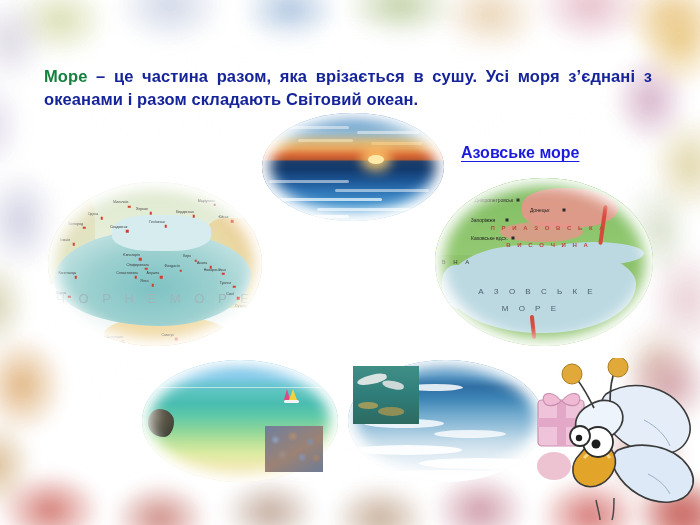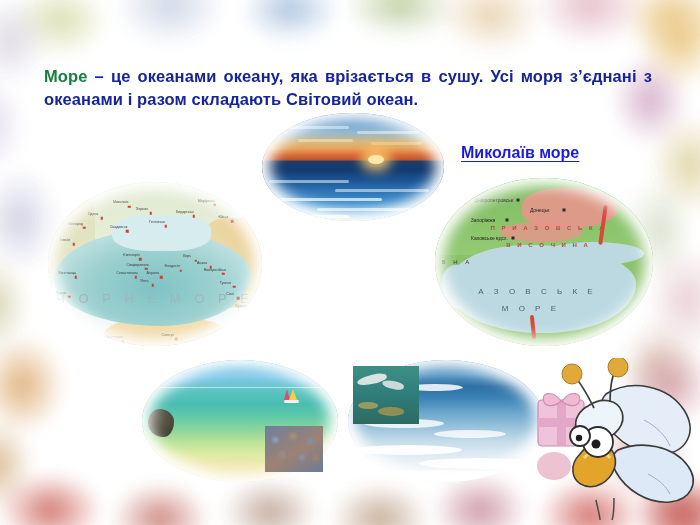--- a/index.html
+++ b/index.html
@@ -224,24 +224,24 @@
   <div class="frame">
     <span class="wc-top"></span>
     <span class="wc-right"></span>
     <span class="wc-rightlow"></span>
     <span class="wc-left"></span>
     <span class="wc-bottom"></span>
     <span class="wc-core"></span>
   </div>
 
   <p class="lead nodrag">
-    <span class="hl">Море</span><span> – це океанами океану, яка врізається в сушу. Усі моря з’єднані з океанами і разом складають Світовий океан.</span>
+    <span class="hl">Море</span><span> – це частина разом, яка врізається в сушу. Усі моря з’єднані з океанами і разом складають Світовий океан.</span>
   </p>
 
-  <div class="cap cap-azov nodrag">Миколаїв море </div>
+  <div class="cap cap-azov nodrag">Азовське море </div>
 
   <div class="oval ph-sunset">
     <div class="sunset-art">
       <span class="cl c1"></span>
       <span class="cl c2"></span>
       <span class="cl c3"></span>
       <span class="cl c4"></span>
       <span class="sun"></span>
       <span class="wv w1"></span>
       <span class="wv w2"></span>

